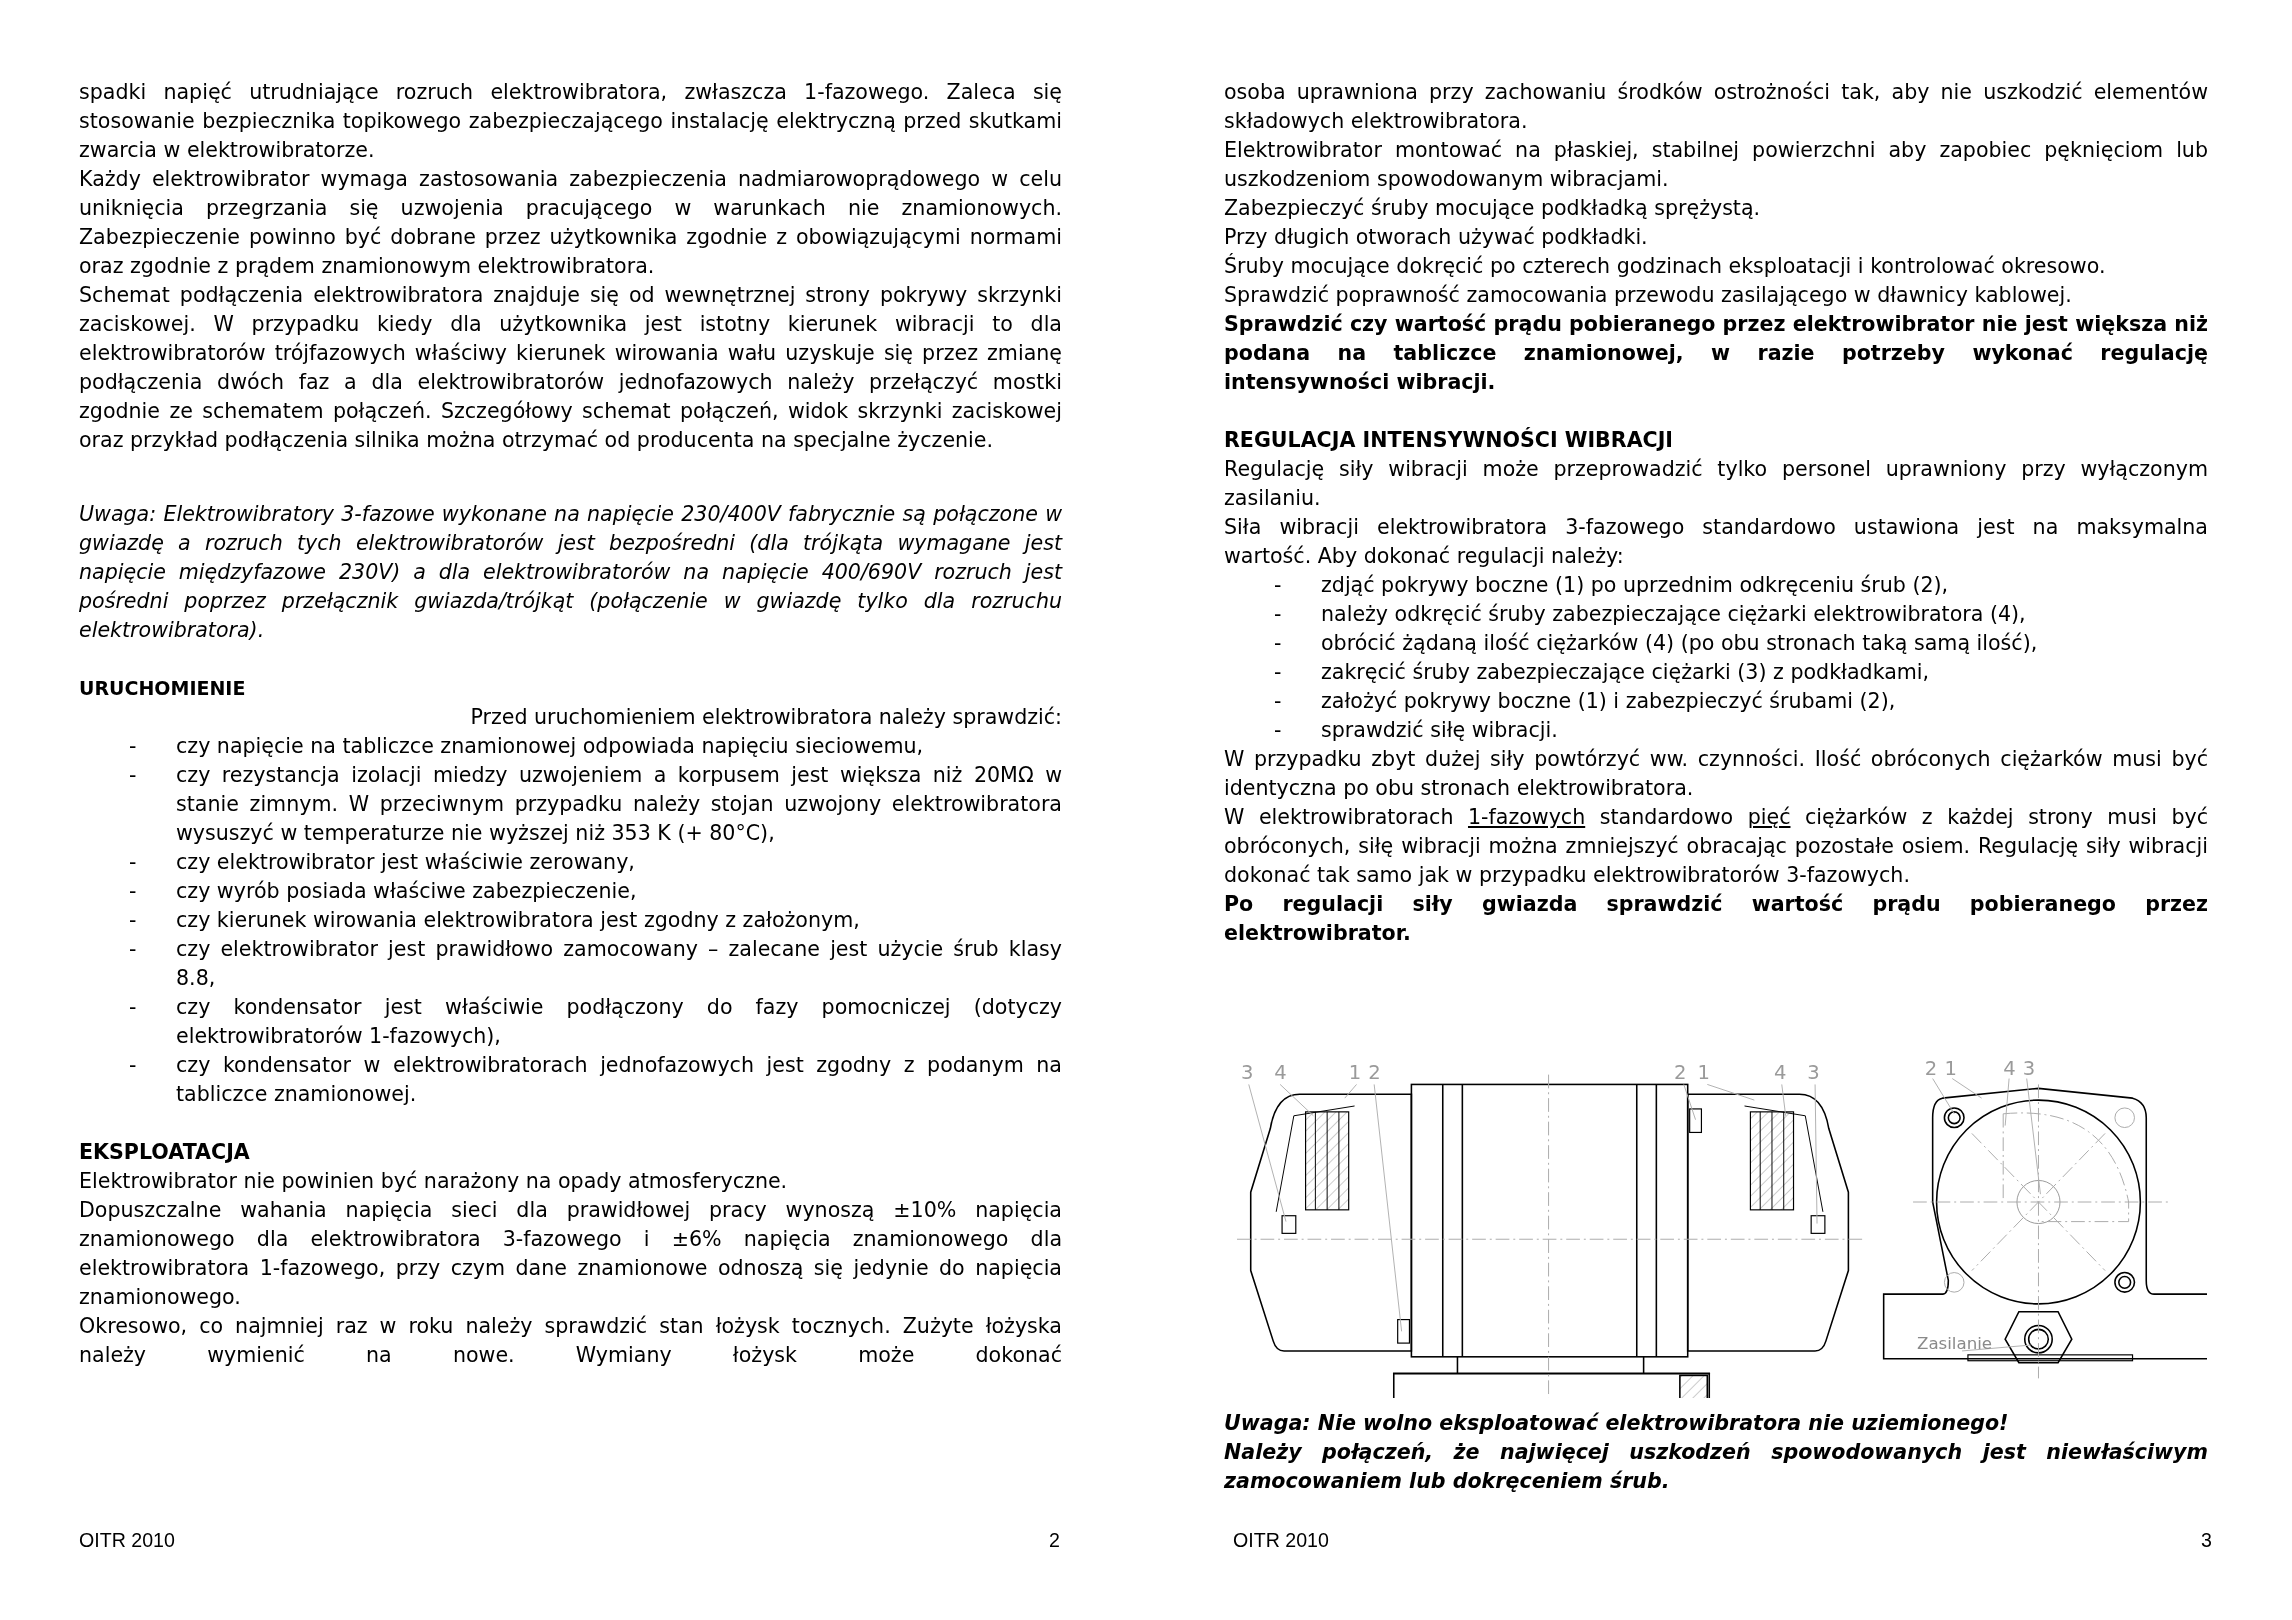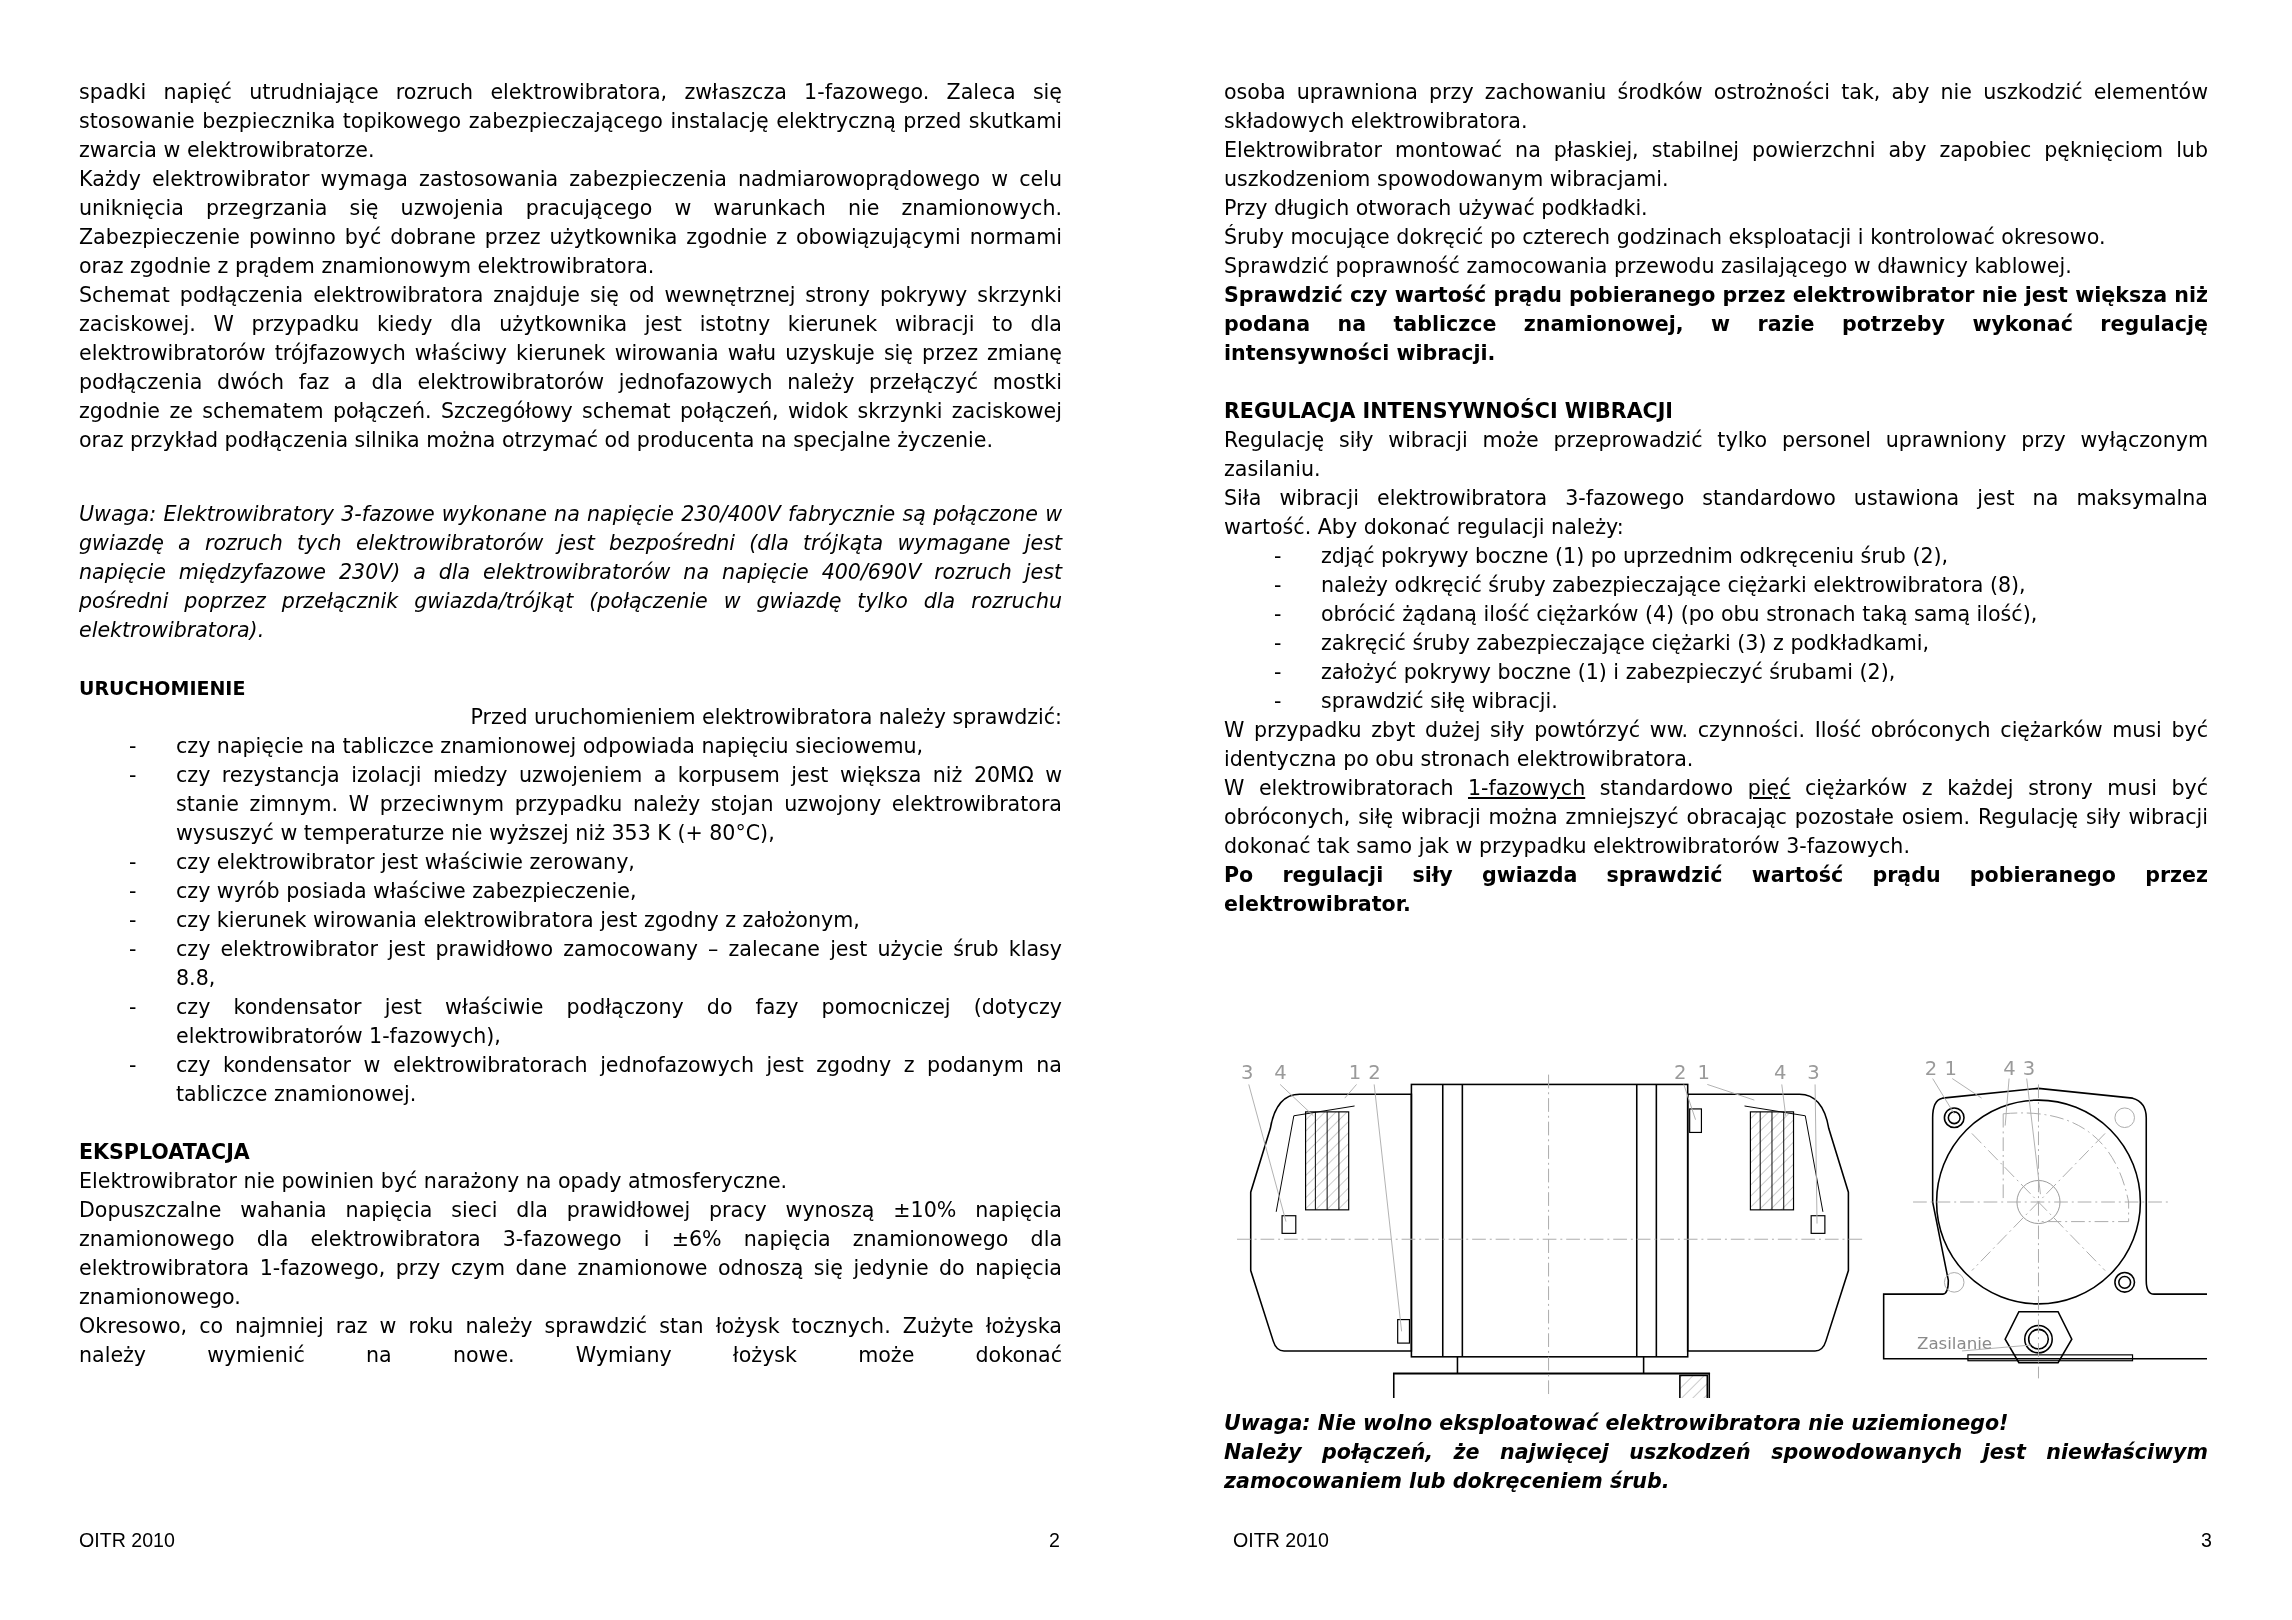--- a/index.html
+++ b/index.html
@@ -64,31 +64,32 @@
   <p class="p">Dopuszczalne wahania napięcia sieci dla prawidłowej pracy wynoszą ±10% napięcia znamionowego dla elektrowibratora 3-fazowego i ±6% napięcia znamionowego dla elektrowibratora 1-fazowego, przy czym dane znamionowe odnoszą się jedynie do napięcia znamionowego.</p>
   <p class="p" style="text-align-last:justify">Okresowo, co najmniej raz w roku należy sprawdzić stan łożysk tocznych. Zużyte łożyska należy wymienić na nowe. Wymiany łożysk może dokonać</p>
 </div>
 
 <div id="footer-left-name" class="footer">OITR 2010</div>
 <div id="footer-left-num" class="footer">2</div>
 
 <div id="col-right" class="page-col">
   <p class="p">osoba uprawniona przy zachowaniu środków ostrożności tak, aby nie uszkodzić elementów składowych elektrowibratora.</p>
   <p class="p">Elektrowibrator montować na płaskiej, stabilnej powierzchni aby zapobiec pęknięciom lub uszkodzeniom spowodowanym wibracjami.</p>
+  <p class="p">Zabezpieczyć śruby mocujące podkładką sprężystą.</p>
   <p class="p">Przy długich otworach używać podkładki.</p>
   <p class="p">Śruby mocujące dokręcić po czterech godzinach eksploatacji i kontrolować okresowo.</p>
   <p class="p">Sprawdzić poprawność zamocowania przewodu zasilającego w dławnicy kablowej.</p>
   <p class="p bold">Sprawdzić czy wartość prądu pobieranego przez elektrowibrator nie jest większa niż podana na tabliczce znamionowej, w razie potrzeby wykonać regulację intensywności wibracji.</p>
   <div class="blank"></div>
   <h2 class="heading" style="font-size:20.6px;line-height:29px;">REGULACJA INTENSYWNOŚCI WIBRACJI</h2>
   <p class="p">Regulację siły wibracji może przeprowadzić tylko personel uprawniony przy wyłączonym zasilaniu.</p>
   <p class="p">Siła wibracji elektrowibratora 3-fazowego standardowo ustawiona jest na maksymalna wartość. Aby dokonać regulacji należy:</p>
   <ul class="dash">
     <li><span class="dash">-</span><span>zdjąć pokrywy boczne (1) po uprzednim odkręceniu śrub (2),</span></li>
-    <li><span class="dash">-</span><span>należy odkręcić śruby zabezpieczające ciężarki elektrowibratora (8),</span></li>
+    <li><span class="dash">-</span><span>należy odkręcić śruby zabezpieczające ciężarki elektrowibratora (4),</span></li>
     <li><span class="dash">-</span><span>obrócić żądaną ilość ciężarków (4) (po obu stronach taką samą ilość),</span></li>
     <li><span class="dash">-</span><span>zakręcić śruby zabezpieczające ciężarki (3) z podkładkami,</span></li>
     <li><span class="dash">-</span><span>założyć pokrywy boczne (1) i zabezpieczyć śrubami (2),</span></li>
     <li><span class="dash">-</span><span>sprawdzić siłę wibracji.</span></li>
   </ul>
   <p class="p">W przypadku zbyt dużej siły powtórzyć ww. czynności. Ilość obróconych ciężarków musi być identyczna po obu stronach elektrowibratora.</p>
   <p class="p"><span>W elektrowibratorach </span><span class="u">1-fazowych</span><span> standardowo </span><span class="u">pięć</span><span> ciężarków z każdej strony musi być obróconych, siłę wibracji można zmniejszyć obracając pozostałe osiem. Regulację siły wibracji dokonać tak samo jak w przypadku elektrowibratorów 3-fazowych.</span></p>
   <p class="p bold">Po regulacji siły gwiazda sprawdzić wartość prądu pobieranego przez elektrowibrator.</p>
 </div>
 

